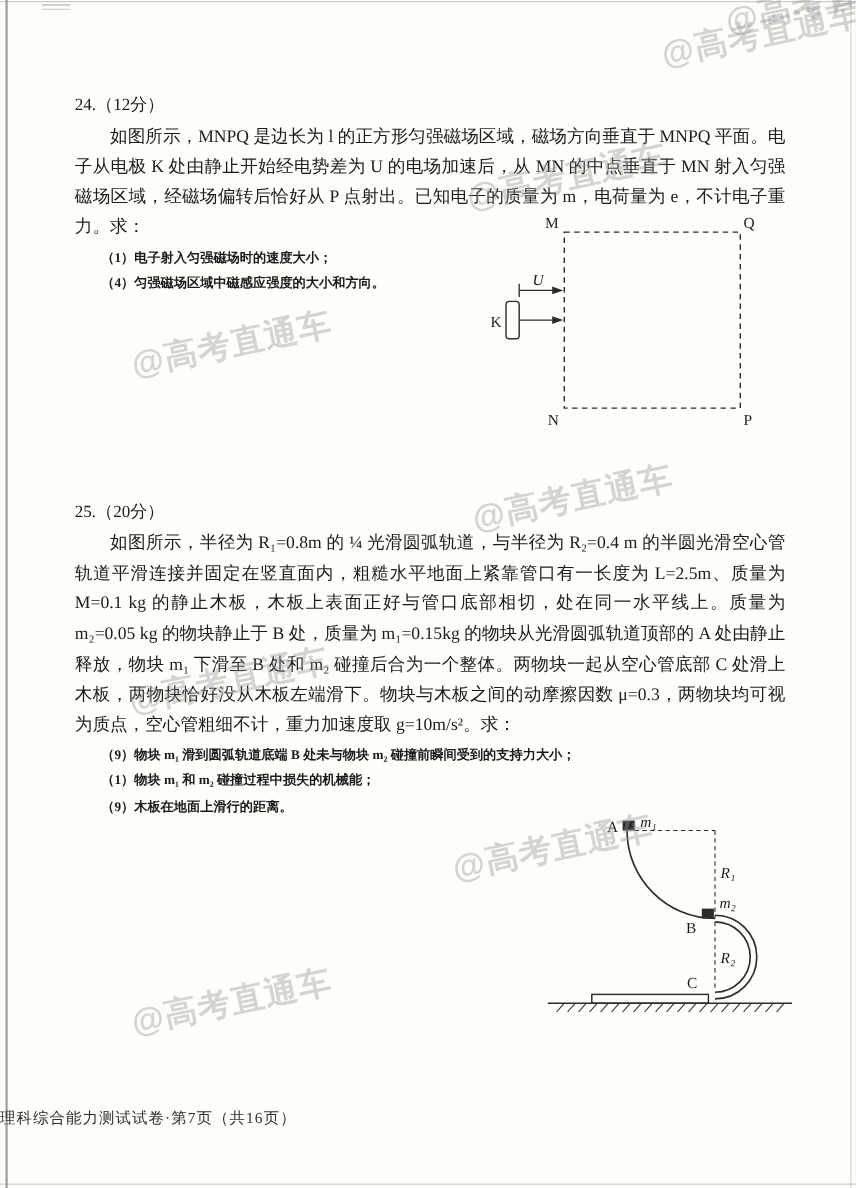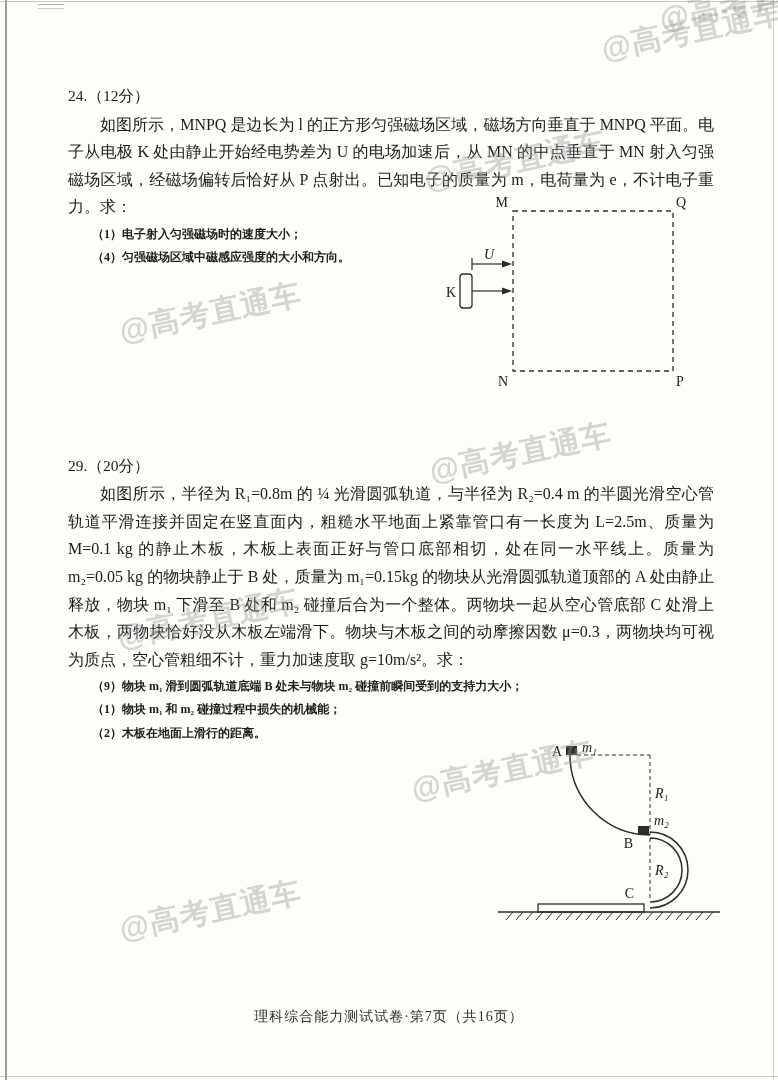--- a/index.html
+++ b/index.html
@@ -29,21 +29,21 @@
     pointer-events:none;user-select:none;z-index:5;
   }
 
   .diagram{position:absolute;z-index:2;}
   .d24{left:438px;top:196px;}
   .d25{left:482px;top:740px;}
   svg text{font-family:"Liberation Serif","DejaVu Serif",serif;font-size:14px;fill:#1b1b1b;}
   svg text.var{font-style:italic;}
 
   .footer{
-    position:absolute;left:0;top:1008px;width:778px;text-align:center;
+    position:absolute;left:0;top:1008px;width:778px;
     font-size:14px;color:#2e2e2e;letter-spacing:1px;
   }
 </style>
 </head>
 <body>
 
 <div class="page">
 
   <div class="edge-left"></div>
   <div class="edge-top"></div>
@@ -63,25 +63,25 @@
   <div class="content">
 
     <section class="q24">
       <div class="q-num">24.（12分）</div>
       <p class="qbody">如图所示，MNPQ 是边长为 l 的正方形匀强磁场区域，磁场方向垂直于 MNPQ 平面。电子从电极 K 处由静止开始经电势差为 U 的电场加速后，从 MN 的中点垂直于 MN 射入匀强磁场区域，经磁场偏转后恰好从 P 点射出。已知电子的质量为 m，电荷量为 e，不计电子重力。求：</p>
       <p class="qitem">（1）电子射入匀强磁场时的速度大小；</p>
       <p class="qitem">（4）匀强磁场区域中磁感应强度的大小和方向。</p>
     </section>
 
     <section class="q25">
-      <div class="q-num">29.（20分）</div>
+      <div class="q-num">25.（20分）</div>
       <p class="qbody">如图所示，半径为 R₁=0.8m 的 ¼ 光滑圆弧轨道，与半径为 R₂=0.4 m 的半圆光滑空心管轨道平滑连接并固定在竖直面内，粗糙水平地面上紧靠管口有一长度为 L=2.5m、质量为 M=0.1 kg 的静止木板，木板上表面正好与管口底部相切，处在同一水平线上。质量为 m₂=0.05 kg 的物块静止于 B 处，质量为 m₁=0.15kg 的物块从光滑圆弧轨道顶部的 A 处由静止释放，物块 m₁ 下滑至 B 处和 m₂ 碰撞后合为一个整体。两物块一起从空心管底部 C 处滑上木板，两物块恰好没从木板左端滑下。物块与木板之间的动摩擦因数 μ=0.3，两物块均可视为质点，空心管粗细不计，重力加速度取 g=10m/s²。求：</p>
       <p class="qitem">（9）物块 m₁ 滑到圆弧轨道底端 B 处未与物块 m₂ 碰撞前瞬间受到的支持力大小；</p>
       <p class="qitem">（1）物块 m₁ 和 m₂ 碰撞过程中损失的机械能；</p>
-      <p class="qitem">（2）木板在地面上滑行的距离。</p>
+      <p class="qitem">（9）木板在地面上滑行的距离。</p>
     </section>
 
   </div>
 
   <svg class="diagram d24" width="252" height="200" viewBox="0 0 252 200">
 
     <rect x="75" y="15" width="160" height="160" fill="none" stroke="#2c2c2c" stroke-width="1.3" stroke-dasharray="5 4"></rect>
 
     <text x="70" y="11" text-anchor="end">M</text>
     <text x="238" y="11" text-anchor="start">Q</text>

